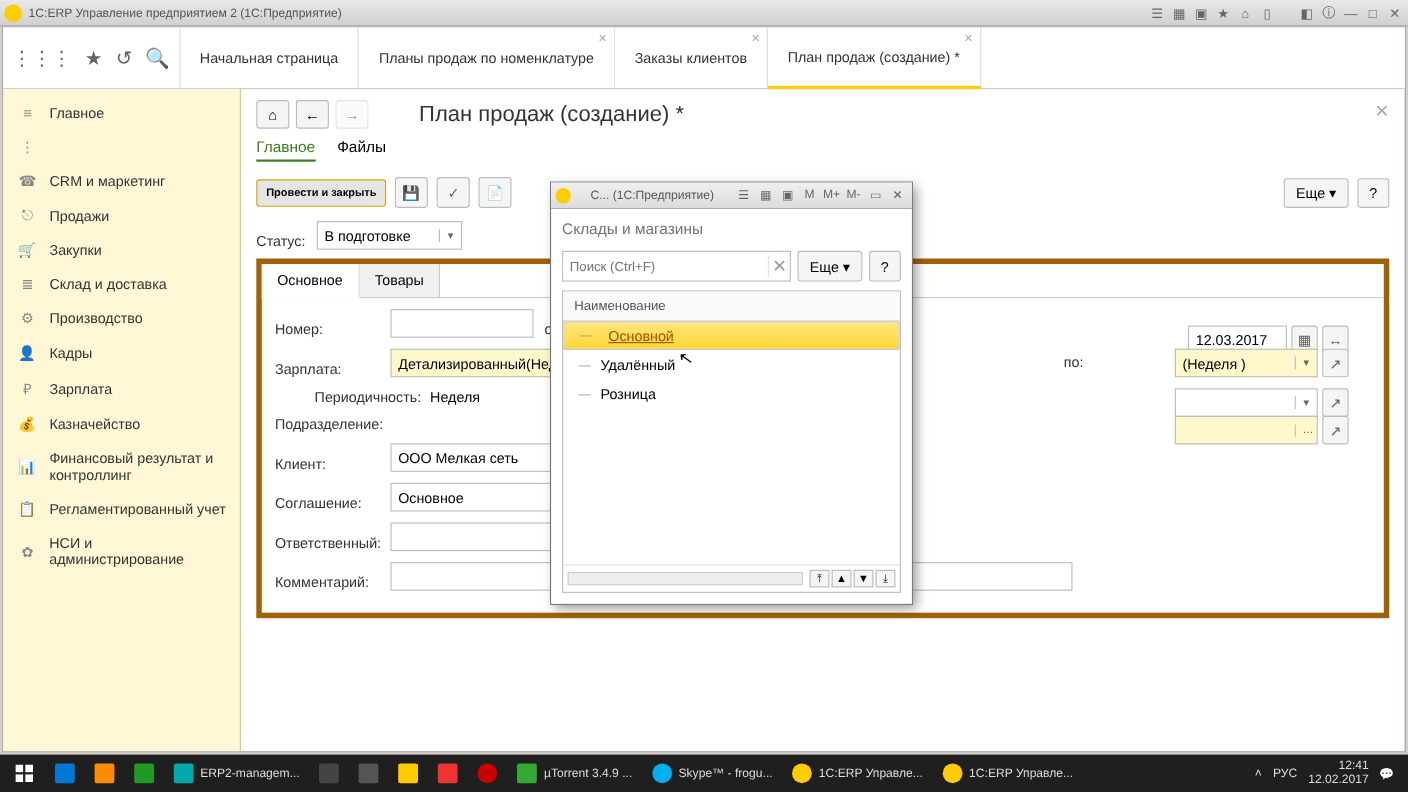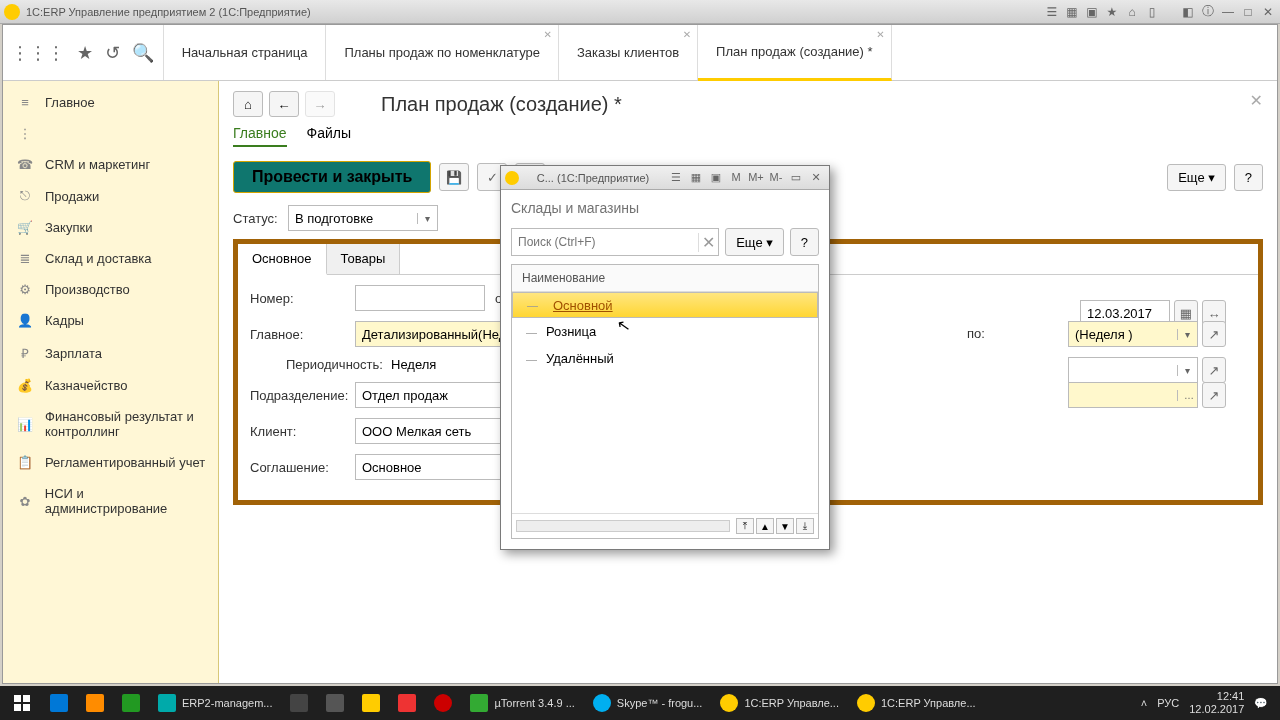--- a/index.html
+++ b/index.html
@@ -37,33 +37,33 @@
 .nav-btns { display: flex; gap: 6px; align-items: center; margin-bottom: 4px; }
 .nav-btns button { width: 30px; height: 26px; border: 1px solid #bbb; background: #f5f5f5; border-radius: 3px; cursor: pointer; }
 .nav-btns .ptitle { font-size: 20px; color: #333; margin-left: 40px; }
 .content .close-x { position: absolute; top: 10px; right: 14px; color: #aaa; cursor: pointer; font-size: 16px; }
 
 .subtabs { display: flex; gap: 20px; margin: 8px 0 14px 0; font-size: 14px; }
 .subtabs span { cursor: pointer; padding-bottom: 4px; }
 .subtabs .active { color: #3a7d1e; border-bottom: 2px solid #3a7d1e; }
 
 .action-row { display: flex; gap: 8px; align-items: center; margin-bottom: 12px; }
-.btn-primary { background: #0f766e; border: 1px solid #d4a400; padding: 6px 18px; font-size: 16px; font-weight: bold; border-radius: 3px; cursor: pointer; }
+.btn-primary { background: #e5e5e5; border: 1px solid #d4a400; padding: 6px 8px; font-size: 10px; font-weight: bold; border-radius: 3px; cursor: pointer; }
 .btn-icon { width: 30px; height: 28px; border: 1px solid #bbb; background: #f5f5f5; border-radius: 3px; cursor: pointer; display:flex; align-items:center; justify-content:center; font-size:13px; color:#666;}
 .btn-more { border: 1px solid #bbb; background: #f5f5f5; padding: 5px 10px; border-radius: 3px; cursor: pointer; font-size: 13px; }
 .action-row .spacer { flex: 1; }
 
 .form { border: 5px solid #a16207; padding: 0; }
 .form-row-tabs { display:flex; border-bottom:1px solid #ccc; }
 .form-row-tabs span { padding:7px 14px; font-size:13px; cursor:pointer; border-right:1px solid #ccc; }
 .form-row-tabs .on { background:#fff; font-weight:normal; border-bottom:2px solid #fff; margin-bottom:-1px; }
 .form-row-tabs span:not(.on) { background:#f0f0f0; }
 
 .form-body { padding: 10px 12px; }
-.field { display: flex; align-items: center; margin-bottom: 10px; font-size: 13px; }
+.field { display: flex; align-items: flex-end; margin-bottom: 10px; font-size: 13px; }
 .field label { width: 105px; color: #333; }
 input.txt { border: 1px solid #bbb; padding: 4px 6px; font-size: 13px; height: 26px; }
 .sel { border:1px solid #bbb; height:26px; display:flex; align-items:center; }
 .sel span { padding:0 6px; }
 .sel .dd { border-left:1px solid #bbb; width:20px; text-align:center; cursor:pointer; color:#666; font-size:10px; }
 .yellow-input { background: #fff8cc; }
 
 .right-half { position: absolute; right: 20px; display: flex; align-items: center; gap: 4px; font-size: 13px; }
 .right-half label { margin-right: 4px; margin-top: 41px; }
 
@@ -227,21 +227,21 @@
         <button class="btn-icon">💾</button>
         <button class="btn-icon">✓</button>
         <button class="btn-icon">📄</button>
         <div class="spacer"></div>
         <button class="btn-more"><span>Еще</span> ▾</button>
         <button class="btn-more">?</button>
       </div>
 
       <div class="field" style="margin-bottom:8px;">
         <label style="width:55px;">Статус:</label>
-        <div class="sel" style="width:150px;">
+        <div class="sel" style="width:132px;">
           <span style="flex:1;">В подготовке</span>
           <span class="dd">▾</span>
         </div>
       </div>
 
       <div class="form">
         <div class="form-row-tabs">
           <span class="on">Основное</span>
           <span>Товары</span>
         </div>
@@ -254,21 +254,21 @@
             <input class="txt" style="width: 110px;" value="12">
             <div class="right-half" style="top:0;">
               <label>по:</label>
               <input class="txt" style="width: 90px;" value="12.03.2017">
               <button class="btn-icon" style="width:24px;height:26px;">▦</button>
               <button class="btn-icon" style="width:24px;height:26px;">↔</button>
             </div>
           </div>
 
           <div class="field" style="position:relative;">
-            <label>Главное:</label>
+            <label>Зарплата:</label>
             <div class="sel yellow-input" style="width:240px;">
               <span style="flex:1; overflow:hidden; white-space:nowrap;">Детализированный(Неделя</span>
             </div>
             <div class="right-half" style="top:0;">
               <div class="sel yellow-input" style="width:130px;">
                 <span style="flex:1;">(Неделя )</span>
                 <span class="dd">▾</span>
               </div>
               <button class="btn-icon" style="width:24px;height:26px;">↗</button>
             </div>
@@ -281,41 +281,48 @@
               <div class="sel" style="width:130px;">
                 <span style="flex:1;"></span>
                 <span class="dd">▾</span>
               </div>
               <button class="btn-icon" style="width:24px;height:26px;">↗</button>
             </div>
           </div>
 
           <div class="field" style="position:relative;">
             <label>Подразделение:</label>
-            <input class="txt" style="width: 240px;" value="Отдел продаж">
             <div class="right-half" style="top:0;">
               <div class="sel yellow-input" style="width:130px;">
                 <span style="flex:1;"></span>
                 <span class="dd">…</span>
               </div>
               <button class="btn-icon" style="width:24px;height:26px;">↗</button>
             </div>
           </div>
 
           <div class="field">
             <label>Клиент:</label>
             <input class="txt" style="width: 240px;" value="ООО Мелкая сеть">
           </div>
 
           <div class="field">
             <label>Соглашение:</label>
             <input class="txt" style="width: 240px;" value="Основное">
           </div>
 
-
+          <div class="field">
+            <label>Ответственный:</label>
+            <input class="txt" style="width: 240px;">
+          </div>
+
+          <div class="field">
+            <label>Комментарий:</label>
+            <input class="txt" style="width: 620px;">
+          </div>
 
         </div>
       </div>
     </div>
   </div>
 </div>
 
 <div class="popup">
   <div class="popup-titlebar">
     <span class="plogo"></span>
@@ -341,24 +348,24 @@
       <button class="btn-more"><span>Еще</span> ▾</button>
       <button class="btn-more">?</button>
     </div>
     <div class="popup-list">
       <div class="popup-list-header">Наименование</div>
       <div class="popup-items">
         <div class="popup-item sel">
             <span>Основной</span>
           </div>
         <div class="popup-item">
+            <span>Удалённый</span>
+          </div>
+        <div class="popup-item">
             <span>Розница</span>
-          </div>
-        <div class="popup-item">
-            <span>Удалённый</span>
           </div>
       </div>
       <div class="popup-footer">
         <div class="scroll"></div>
         <div class="navbtns">
           <span>⤒</span>
           <span>▲</span>
           <span>▼</span>
           <span>⤓</span>
         </div>

